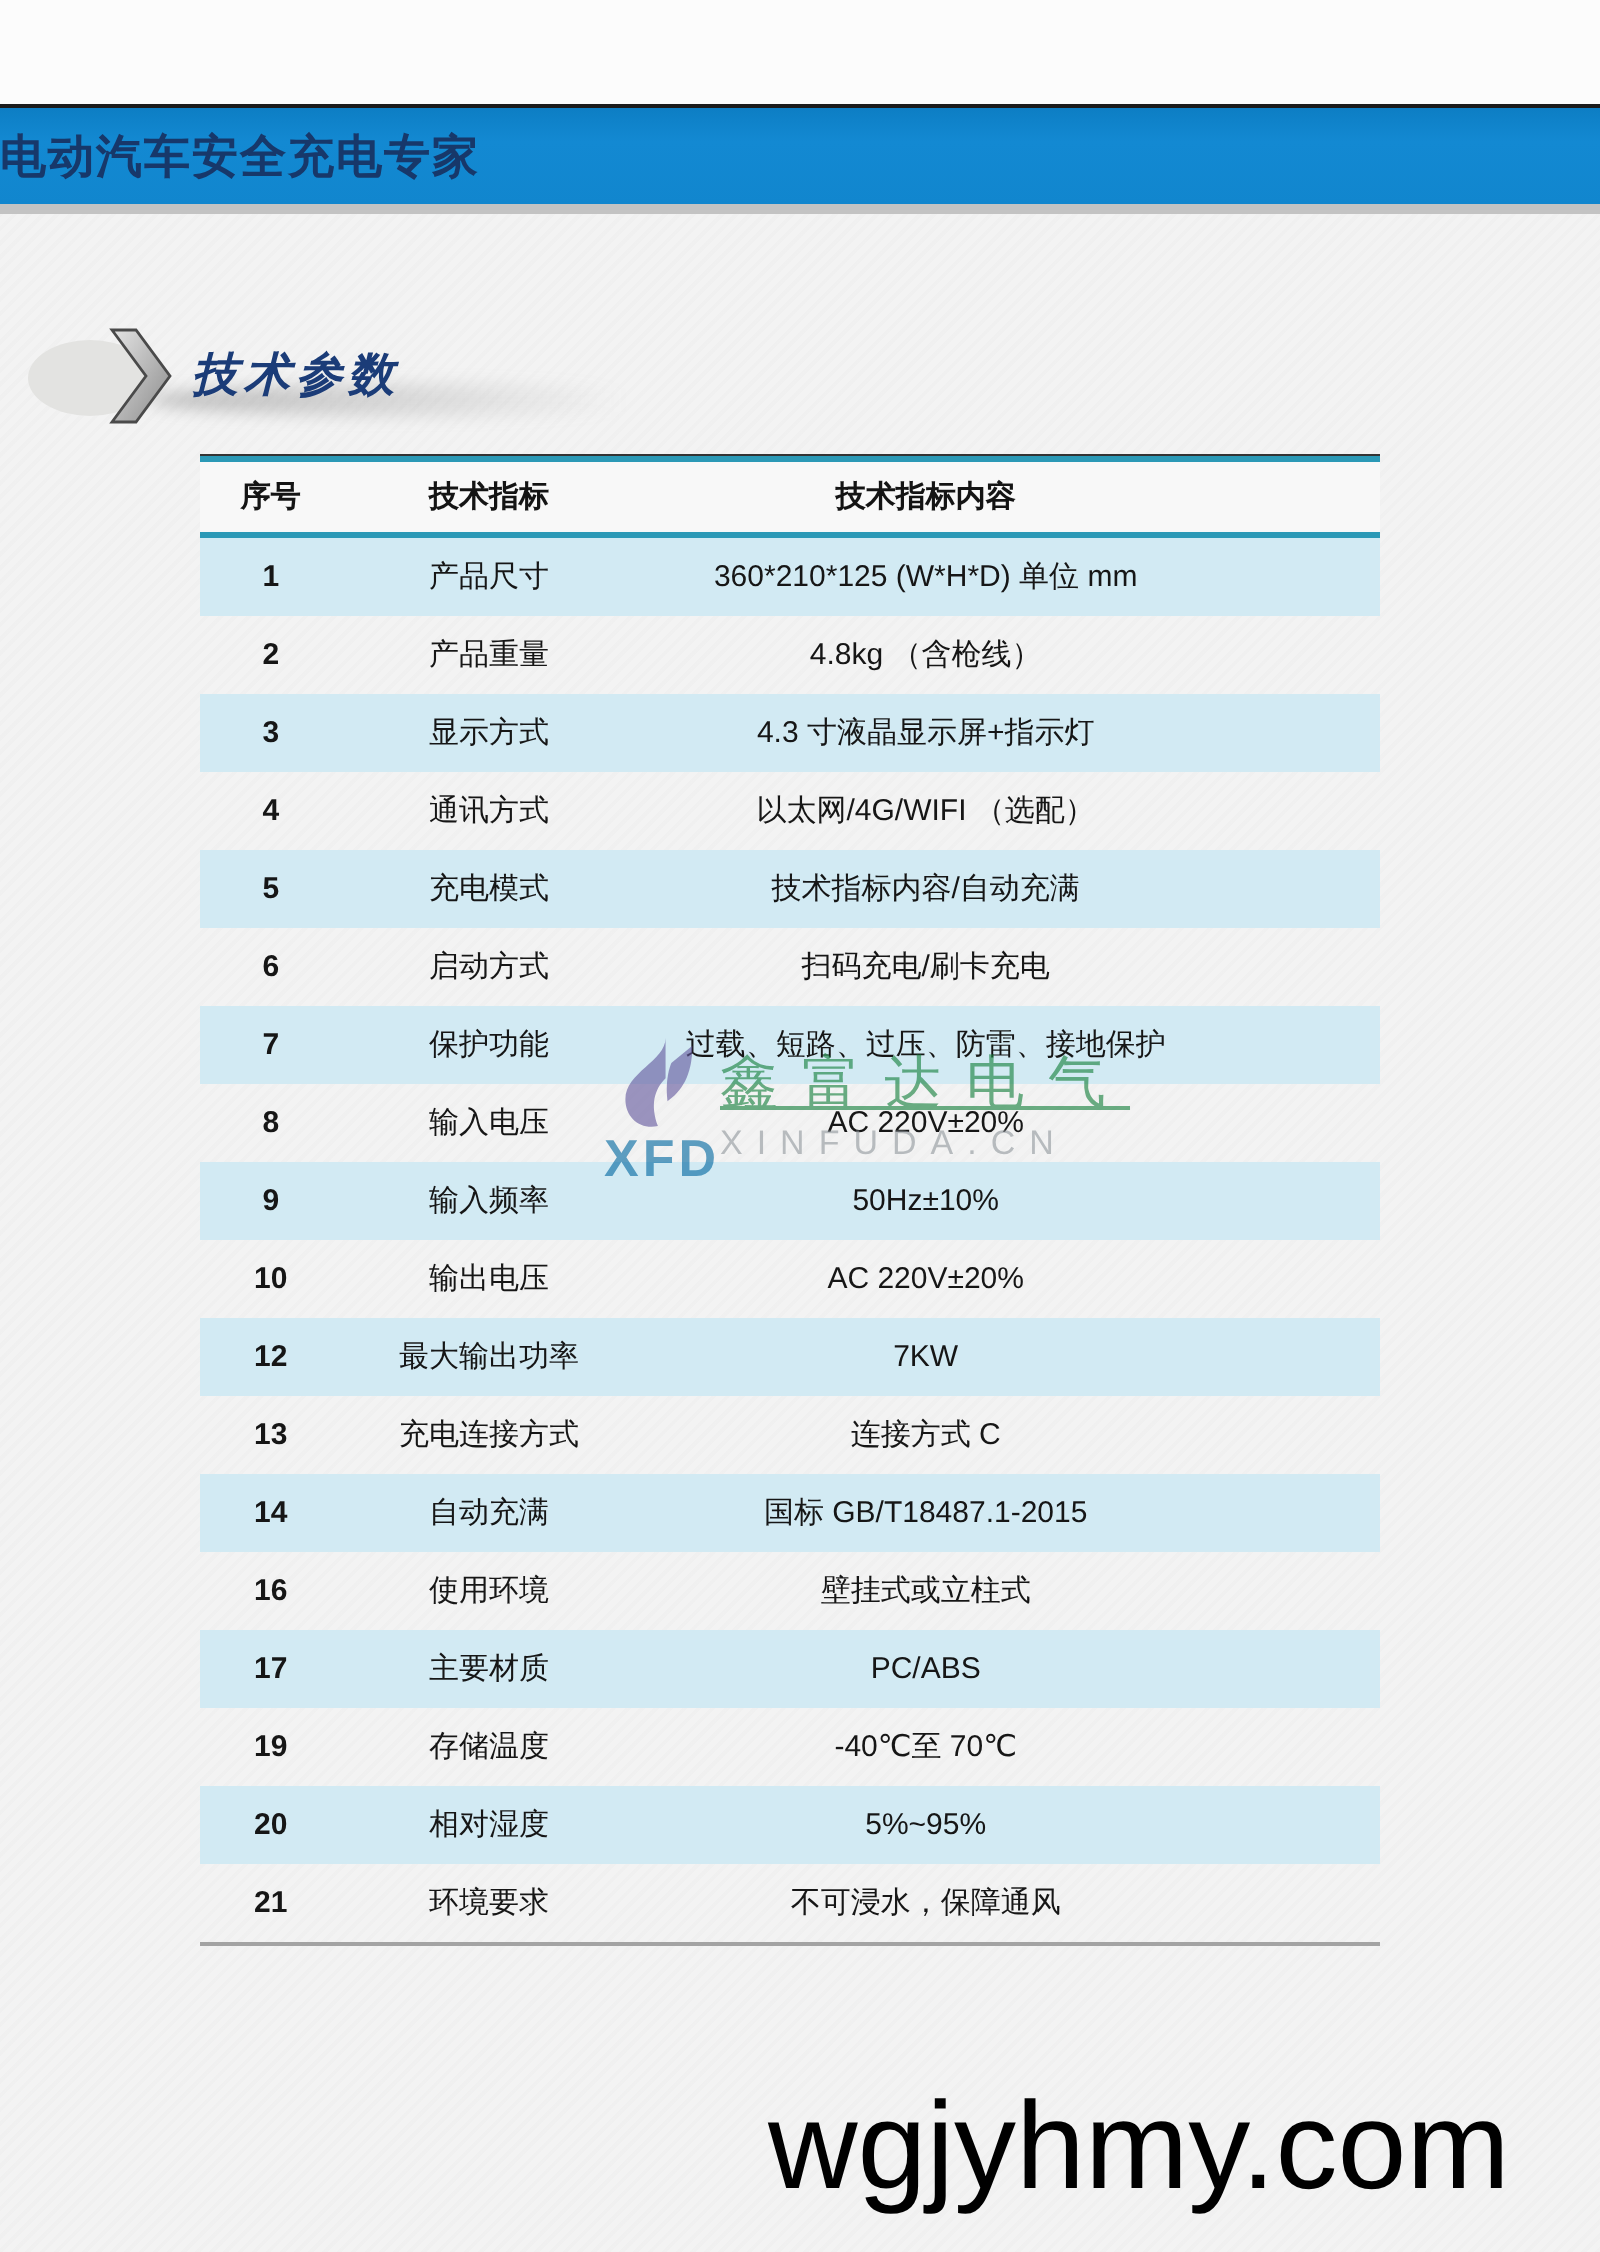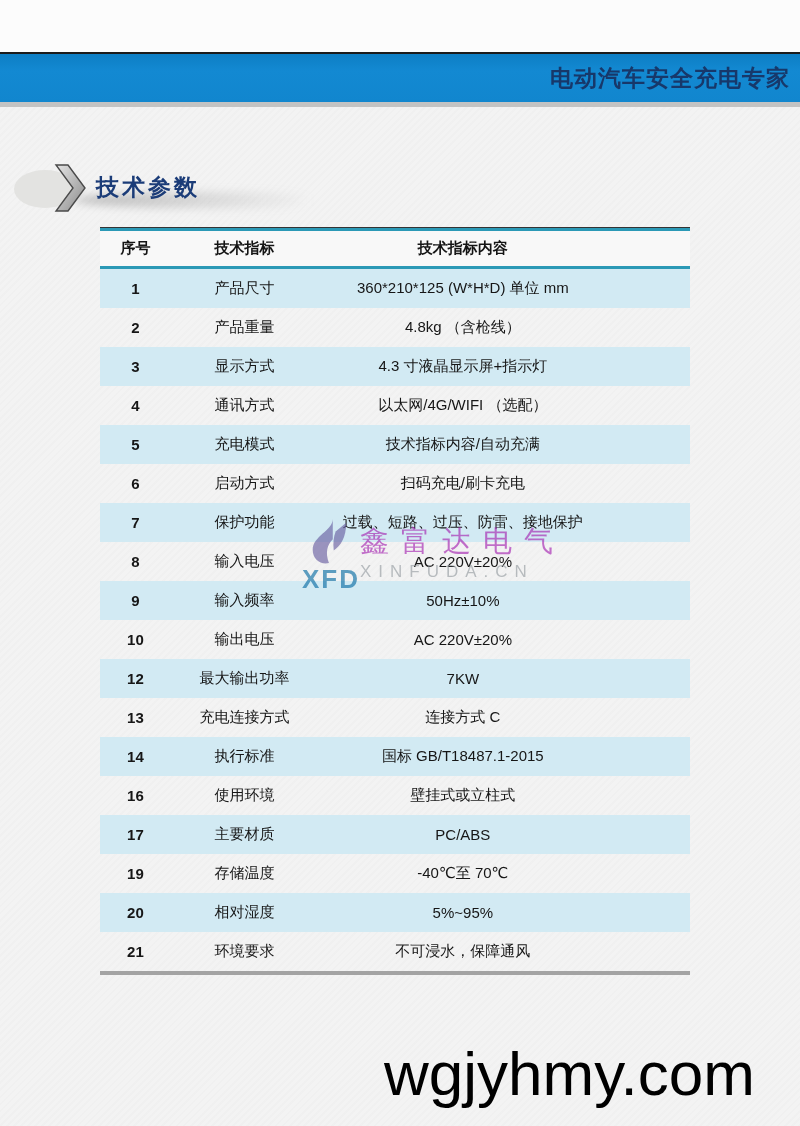--- a/index.html
+++ b/index.html
@@ -15,21 +15,21 @@
   
   .top-strip {
     position: absolute; left: 0; top: 0; width: 800px; height: 52px;
     background: #fcfcfc;
   }
   .banner {
     position: absolute; left: 0; top: 52px; width: 800px; height: 48px;
     background: linear-gradient(180deg, #0d7ec4 0%, #1389d2 35%, #1186ce 100%);
     border-top: 2px solid #1b1b1b;
     border-bottom: 5px solid #c3c3c3;
-    display: flex; align-items: center; justify-content: flex-end;
+    display: flex; align-items: center; justify-content: flex-start;
     box-sizing: content-box;
   }
   .banner-text {
     font-size: 23px; font-weight: 700; color: #17386a;
     letter-spacing: 1px; padding-right: 10px;
   }
 
   
   .section-head { position: absolute; left: 28px; top: 158px; width: 360px; height: 60px; }
   .head-oval {
@@ -39,28 +39,29 @@
   .head-shadow {
     position: absolute; left: 46px; top: 34px; width: 280px; height: 16px;
     background: linear-gradient(90deg, rgba(120,120,120,0.45) 0%, rgba(120,120,120,0) 85%);
     border-radius: 50%; filter: blur(4px);
   }
   .chevron { position: absolute; left: 24px; top: 4px; width: 36px; height: 52px; }
   .head-title {
     position: absolute; left: 68px; top: 14px;
     font-size: 23px; font-weight: 700; color: #1b3c78; letter-spacing: 3px;
     white-space: nowrap;
+    font-style: italic;
   }
 
   
   .table-wrap { position: absolute; left: 100px; top: 228px; width: 590px; }
   .table-top-line { height: 3px; background: #2b99b6; box-shadow: 0 -1px 0 #333; }
   table.spec-table {
     width: 100%; border-collapse: collapse; table-layout: fixed;
-    border-bottom: 4px solid #a3a3a3;
+    border-bottom: 2px solid #a3a3a3;
   }
   table.spec-table th {
     height: 35px; background: #f8f8f8;
     font-size: 15px; font-weight: 700; color: #141414;
     border-bottom: 3px solid #2b99b6; text-align: center;
     padding: 0;
   }
   table.spec-table td {
     height: 39px; font-size: 15px; color: #161616;
     text-align: center; padding: 0; white-space: nowrap;
@@ -71,21 +72,21 @@
 
   
   .wm-xfd { position: absolute; left: 298px; top: 516px; width: 340px; height: 80px; opacity: 0.62; }
   .wm-logo { position: absolute; left: 8px; top: 2px; width: 44px; height: 48px; }
   .wm-xfd-text {
     position: absolute; left: 4px; top: 48px;
     font-size: 26px; font-weight: 700; color: #0369a1; letter-spacing: 2px;
   }
   .wm-cn {
     position: absolute; left: 62px; top: 6px;
-    font-size: 29px; color: #a21caf; letter-spacing: 12px; white-space: nowrap;
+    font-size: 29px; color: #15803d; letter-spacing: 12px; white-space: nowrap; text-decoration: underline;
   }
   .wm-url {
     position: absolute; left: 62px; top: 46px;
     font-size: 17px; color: #939a9f; letter-spacing: 7px; white-space: nowrap;
   }
 
   
   .wm-site {
     position: absolute; left: 384px; top: 1040px;
     font-size: 62px; line-height: 1.1; color: #000;
@@ -214,21 +215,21 @@
 
   <tr>
     <td class="c-no">13</td>
     <td class="c-name">充电连接方式</td>
     <td class="c-value">连接方式 C</td>
     <td class="c-spacer"></td>
   </tr>
 
   <tr>
     <td class="c-no">14</td>
-    <td class="c-name">执行标准</td>
+    <td class="c-name">自动充满</td>
     <td class="c-value">国标 GB/T18487.1-2015</td>
     <td class="c-spacer"></td>
   </tr>
 
 
   <tr>
     <td class="c-no">16</td>
     <td class="c-name">使用环境</td>
     <td class="c-value">壁挂式或立柱式</td>
     <td class="c-spacer"></td>

